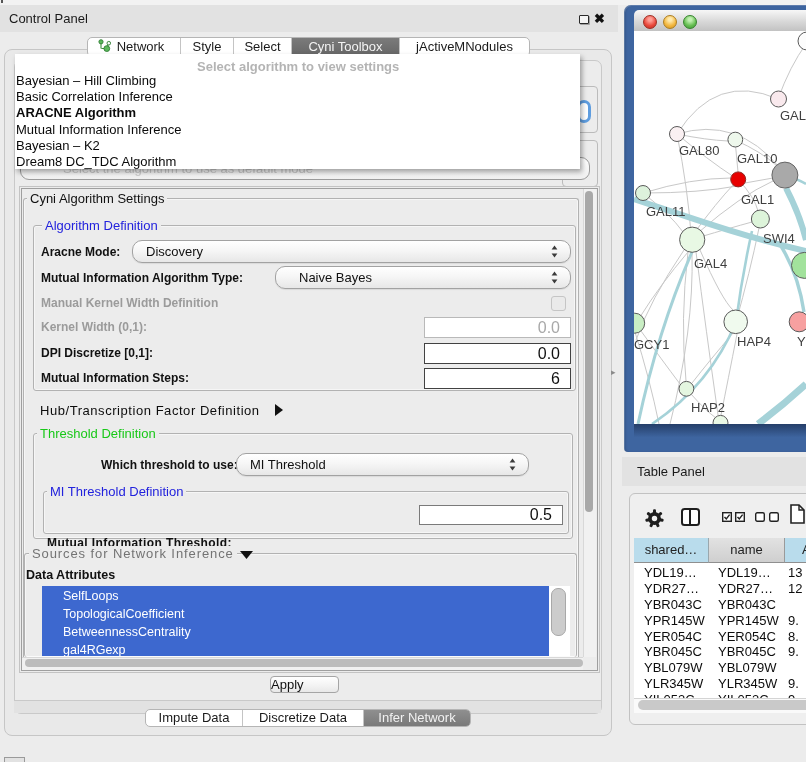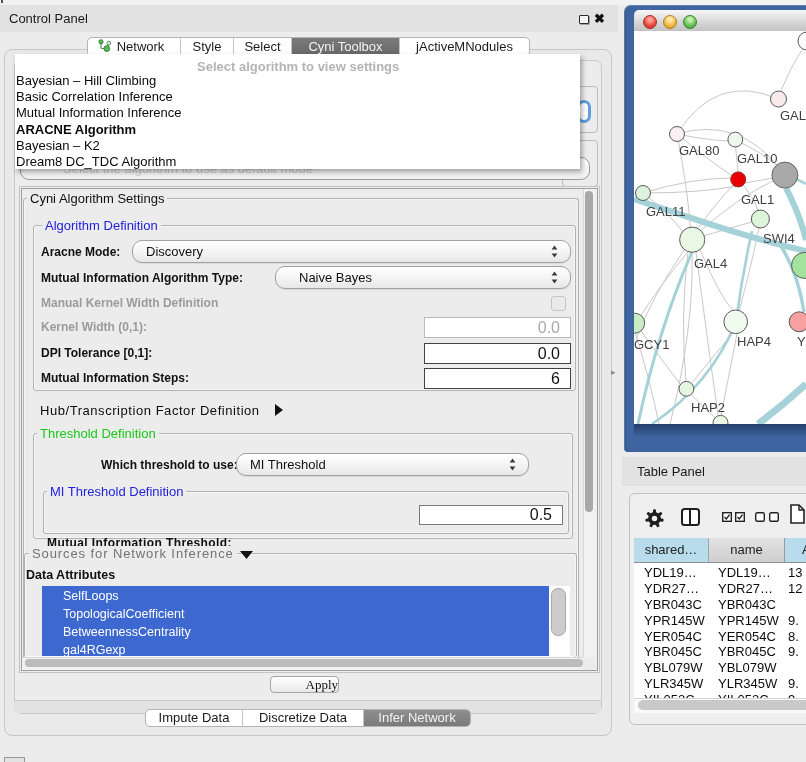--- a/index.html
+++ b/index.html
@@ -88,21 +88,21 @@
         <path d="M3.5 12.5 L6.4 8.4 L0.6 8.4 Z" fill="#3a3a3a"></path>
       </svg>
 </div>
 
 <div class="lblg" style="left:41px;top:296px;">Manual Kernel Width Definition</div>
 <div class="abs" style="left:551px;top:296px;width:13px;height:13px;background:#eaeaea;border:1px solid #c5c5c5;border-radius:3px;"></div>
 
 <div class="lblg" style="left:41px;top:320px;">Kernel Width (0,1):</div>
 <div class="field" style="left:424px;top:317px;width:145px;height:19px;border:1px solid #b9b9b9;color:#a8a8a8;line-height:19px;"><span style="margin-right:10px;">0.0</span></div>
 
-<div class="lbl" style="left:41px;top:346px;">DPI Tolerance [0,1]:</div>
+<div class="lbl" style="left:41px;top:346px;">DPI Discretize [0,1]:</div>
 <div class="field" style="left:424px;top:343px;width:145px;height:19px;border:1px solid #424242;line-height:19px;"><span style="margin-right:10px;">0.0</span></div>
 
 <div class="lbl" style="left:41px;top:371px;">Mutual Information Steps:</div>
 <div class="field" style="left:424px;top:368px;width:145px;height:19px;border:1px solid #424242;line-height:19px;"><span style="margin-right:10px;">6</span></div>
 
 <div class="abs" style="left:40px;top:403px;font-size:13px;color:#0d0d0d;letter-spacing:0.55px;">Hub/Transcription Factor Definition</div>
 <svg class="abs" style="left:274px;top:404px;" width="9" height="12" viewBox="0 0 9 12">
       <path d="M1 0 L9 6 L1 12 Z" fill="#111"></path>
     </svg>
 
@@ -129,21 +129,21 @@
       <path d="M0 1 L13 1 L6.5 9 Z" fill="#111"></path>
     </svg>
 <div class="lbl" style="left:26px;top:568px;font-size:12.5px;">Data Attributes</div>
 
 <div class="abs" style="left:42px;top:586px;width:528px;height:70px;background:#fff;"></div>
 <div class="abs" style="left:42px;top:586px;width:507px;height:70px;background:#3d68cf;overflow:hidden;">
   <div style="color:#fff;font-size:12.5px;padding-left:21px;padding-top:0.5px;line-height:18.2px;white-space:nowrap;">SelfLoops<br>TopologicalCoefficient<br>BetweennessCentrality<br>gal4RGexp</div>
 </div>
 <div class="abs" style="left:551px;top:588px;width:13px;height:46px;background:#cccccc;border:1px solid #a8a8a8;border-radius:7px;"></div>
 
-<div class="abs" style="left:270px;top:676px;width:67px;height:15px;background:linear-gradient(#ffffff,#f2f2f2 60%,#e8e8e8);border:1px solid #a5a5a5;border-radius:4px;text-align:right;font-size:13px;color:#111;line-height:15px;font-family:Liberation Serif, serif;">Apply</div>
+<div class="abs" style="left:270px;top:676px;width:67px;height:15px;background:linear-gradient(#ffffff,#f2f2f2 60%,#e8e8e8);border:1px solid #a5a5a5;border-radius:4px;text-align:left;font-size:13px;color:#111;line-height:15px;">Apply</div>
 
 <div class="abs" style="left:14px;top:700px;width:587px;height:12px;background:#e2e2e2;border-top:1px solid #c9c9c9;"></div>
 <div class="seg" style="left:145px;top:709px;width:324px;height:16px;">
   <div style="width:96px;line-height:16px;">Impute Data</div>
   <div style="width:120px;line-height:16px;">Discretize Data</div>
   <div style="flex:1;line-height:16px;background:linear-gradient(#8f8f8f,#7a7a7a);color:#f2f2f2;">Infer Network</div>
 </div>
 
 <div class="abs" style="left:4px;top:757px;width:19px;height:10px;background:#e2e2e2;border:1.5px solid #9a9a9a;"></div>
 
@@ -151,22 +151,22 @@
 
 <div class="abs" style="left:20px;top:157px;width:568px;height:21px;background:linear-gradient(#fdfdfd,#f0f0f0);border:1px solid #9b9b9b;border-radius:9px;overflow:hidden;">
   <div style="position:absolute;left:42px;top:3px;font-size:13px;color:#c9c9c9;white-space:nowrap;">Select the algorithm to use as default mode</div>
 </div>
 
 <div class="abs" style="left:15px;top:54px;width:565px;height:115px;background:#fff;box-shadow:2px 3px 5px rgba(0,0,0,0.35);"></div>
 <div class="abs" style="left:197px;top:59px;font-size:13px;font-weight:bold;color:#b4b4b4;">Select algorithm to view settings</div>
 <div class="abs" style="left:16px;top:73px;">
   <div class="ditem">Bayesian – Hill Climbing</div>
   <div class="ditem">Basic Correlation Inference</div>
+  <div class="ditem" style="font-weight:bold;">ARACNE Algorithm</div>
   <div class="ditem">Mutual Information Inference</div>
-  <div class="ditem" style="font-weight:bold;">ARACNE Algorithm</div>
   <div class="ditem">Bayesian – K2</div>
   <div class="ditem">Dream8 DC_TDC Algorithm</div>
 </div>
 
 <div class="abs" style="left:624px;top:5px;width:186px;height:447px;background:#3e65a0;border-radius:7px 0 0 4px;box-shadow:inset 1px 1px 0 rgba(255,255,255,0.18),inset 2px 0 2px rgba(0,0,0,0.12);"></div>
 <div class="abs" style="left:634px;top:10px;width:172px;height:21px;background:linear-gradient(#f7f7f7,#d8d8d8 55%,#c2c2c2);border-bottom:1px solid #757575;border-radius:5px 0 0 0;"></div>
 <div class="abs" style="left:643px;top:15px;width:12px;height:12px;border-radius:50%;background:radial-gradient(circle at 50% 30%,#ff9f96 15%,#e8473a 60%,#bc3327);border:0.5px solid #9e2d22;"></div>
 <div class="abs" style="left:663px;top:15px;width:12px;height:12px;border-radius:50%;background:radial-gradient(circle at 50% 30%,#ffeaad 15%,#f2b63d 60%,#cd9227);border:0.5px solid #ad7e20;"></div>
 <div class="abs" style="left:683px;top:15px;width:12px;height:12px;border-radius:50%;background:radial-gradient(circle at 50% 30%,#c2f0b2 15%,#64bd50 60%,#42953a);border:0.5px solid #35832d;"></div>
 

